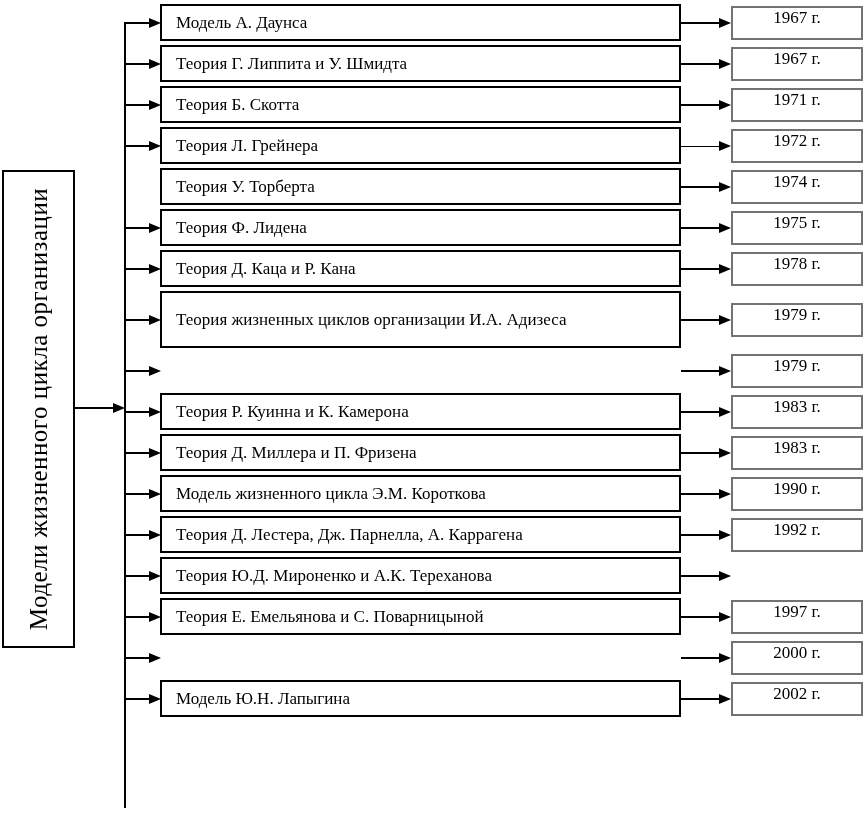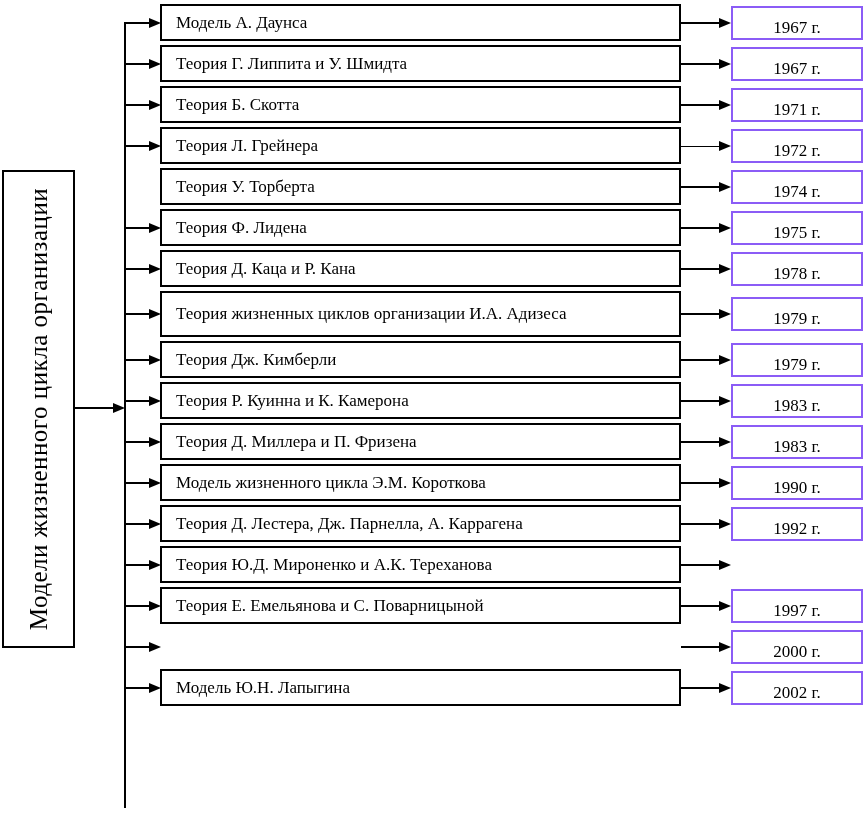--- a/index.html
+++ b/index.html
@@ -26,21 +26,21 @@
     border-left:12px solid #000;
   }
   
   .trunk { position:absolute; left:124px; top:22px; width:2px; height:786px; background:#000; }
 
   .rows {
     position:absolute; left:0; top:0; width:865px;
     display:flex; flex-direction:column; gap:4px; padding-top:4px;
   }
   .row { position:relative; height:37px; }
-  .row.tall { height:46px; }
+  .row.tall { height:57px; }
 
   .branch-line { position:absolute; left:125px; top:50%; margin-top:-1px; width:25px; height:2px; background:#000; }
   .branch-head {
     position:absolute; left:149px; top:50%; margin-top:-5px; width:0; height:0;
     border-top:5px solid transparent; border-bottom:5px solid transparent;
     border-left:12px solid #000;
   }
 
   .model-box {
     position:absolute; left:160px; top:0; bottom:0; width:521px;
@@ -51,22 +51,22 @@
 
   .year-line { position:absolute; left:681px; top:50%; margin-top:-1px; width:39px; height:2px; background:#000; }
   .row.thin-arrow .year-line { height:1px; margin-top:0; }
   .year-head {
     position:absolute; left:719px; top:50%; margin-top:-5px; width:0; height:0;
     border-top:5px solid transparent; border-bottom:5px solid transparent;
     border-left:12px solid #000;
   }
   .year-box {
     position:absolute; left:731px; top:50%; transform:translateY(-50%);
-    width:132px; height:34px; border:2px solid #8b5cf6; box-sizing:border-box;
-    background:#fff; display:flex; align-items:flex-end; justify-content:center;
+    width:132px; height:34px; border:2px solid #737373; box-sizing:border-box;
+    background:#fff; display:flex; align-items:flex-start; justify-content:center;
   }
   .year-label { font-size:17px; white-space:nowrap; }
 </style>
 </head>
 <body>
 
 <div class="canvas">
 
   <div class="side-box">
     <span class="side-label">Модели жизненного цикла организации</span>
@@ -177,23 +177,20 @@
       <div class="year-line"></div>
       <div class="year-head"></div>
       <div class="year-box">
         <span class="year-label">1979 г.</span>
       </div>
     </div>
 
     <div class="row">
       <div class="branch-line"></div>
       <div class="branch-head"></div>
-      <div class="model-box">
-        <span class="model-label">Теория Дж. Кимберли</span>
-      </div>
       <div class="year-line"></div>
       <div class="year-head"></div>
       <div class="year-box">
         <span class="year-label">1979 г.</span>
       </div>
     </div>
 
     <div class="row">
       <div class="branch-line"></div>
       <div class="branch-head"></div>

